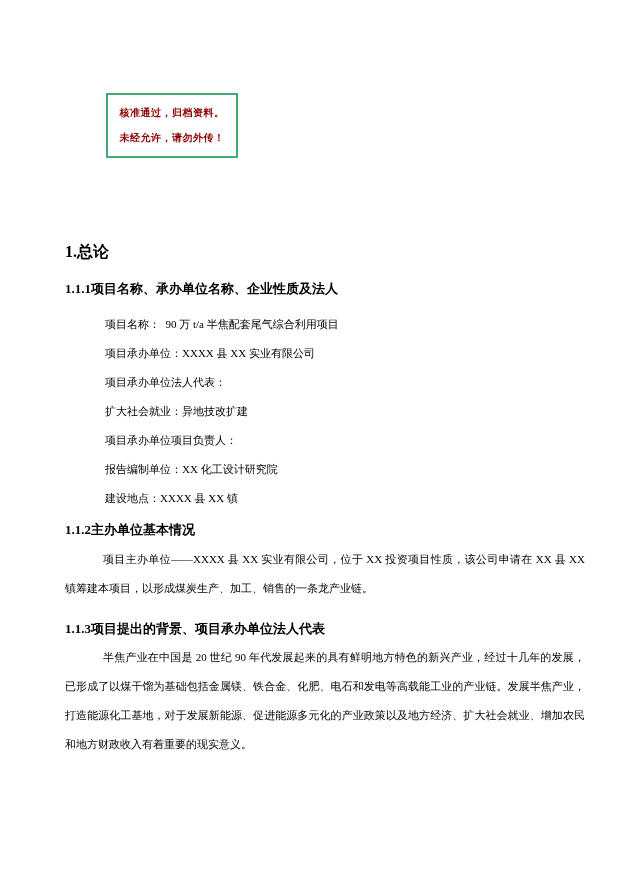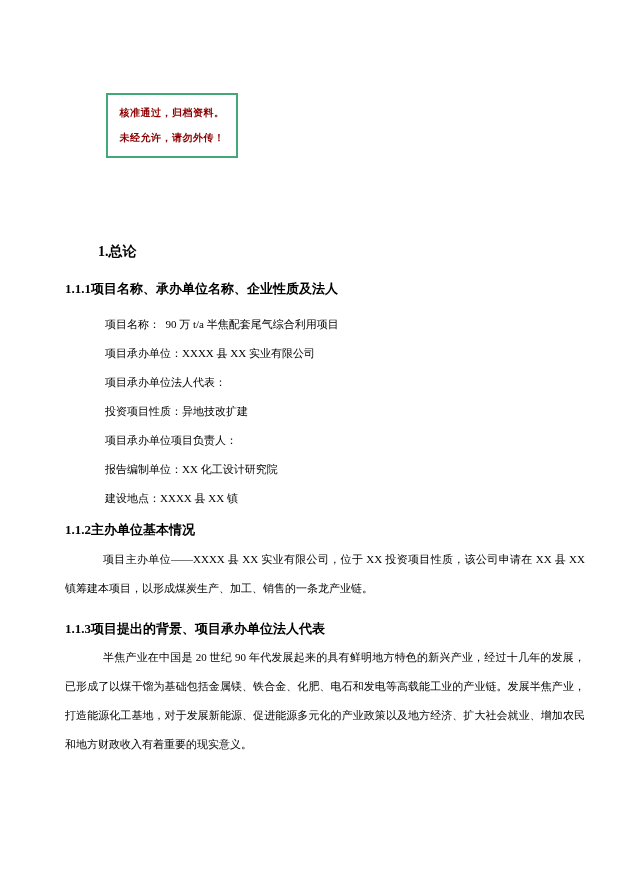--- a/index.html
+++ b/index.html
@@ -24,21 +24,21 @@
   .stamp-line {
     font-size: 10px; font-weight: bold;
     color: #8b0000; letter-spacing: 0.5px;
     white-space: nowrap;
   }
 
   
   .content {
     position: absolute; left: 65px; top: 238px; width: 520px;
   }
-  .h1 { font-size: 14px; font-weight: bold; line-height: 16px; margin-top: 6px; white-space: pre-wrap; margin-left: 33px; }
+  .h1 { font-size: 16px; font-weight: bold; line-height: 16px; margin-top: 6px; white-space: pre-wrap; }
   .h2 { font-size: 13px; font-weight: bold; line-height: 16px; margin-top: 22px; white-space: pre-wrap; }
   .h3 { font-size: 13px; font-weight: bold; line-height: 16px; margin-top: 21px; white-space: pre-wrap; }
   .h3-mid { margin-top: 9px; }
   .h3-late { margin-top: 18px; }
   .info-block { margin-top: 13px; }
   .info-line {
     font-size: 11px; line-height: 29px;
     padding-left: 40px;
     white-space: pre-wrap;
   }
@@ -62,21 +62,21 @@
   </div>
 
   <div class="content">
     <div class="h1">1.总论</div>
     <div class="h3">1.1.1项目名称、承办单位名称、企业性质及法人</div>
 
     <div class="info-block">
       <div class="info-line">项目名称：  90 万 t/a 半焦配套尾气综合利用项目</div>
       <div class="info-line">项目承办单位：XXXX 县 XX 实业有限公司</div>
       <div class="info-line">项目承办单位法人代表：</div>
-      <div class="info-line">投资项目性质：异地技改扩建</div>
+      <div class="info-line">扩大社会就业：异地技改扩建</div>
       <div class="info-line">项目承办单位项目负责人：</div>
       <div class="info-line">报告编制单位：XX 化工设计研究院</div>
       <div class="info-line">建设地点：XXXX 县 XX 镇</div>
     </div>
 
     <div class="h3 h3-mid">1.1.2主办单位基本情况</div>
     <div class="para">项目主办单位——XXXX 县 XX 实业有限公司，位于 XX 投资项目性质，该公司申请在 XX 县 XX 镇筹建本项目，以形成煤炭生产、加工、销售的一条龙产业链。</div>
 
     <div class="h3 h3-late">1.1.3项目提出的背景、项目承办单位法人代表</div>
     <div class="para para-late">半焦产业在中国是 20 世纪 90 年代发展起来的具有鲜明地方特色的新兴产业，经过十几年的发展，已形成了以煤干馏为基础包括金属镁、铁合金、化肥、电石和发电等高载能工业的产业链。发展半焦产业，打造能源化工基地，对于发展新能源、促进能源多元化的产业政策以及地方经济、扩大社会就业、增加农民和地方财政收入有着重要的现实意义。</div>

